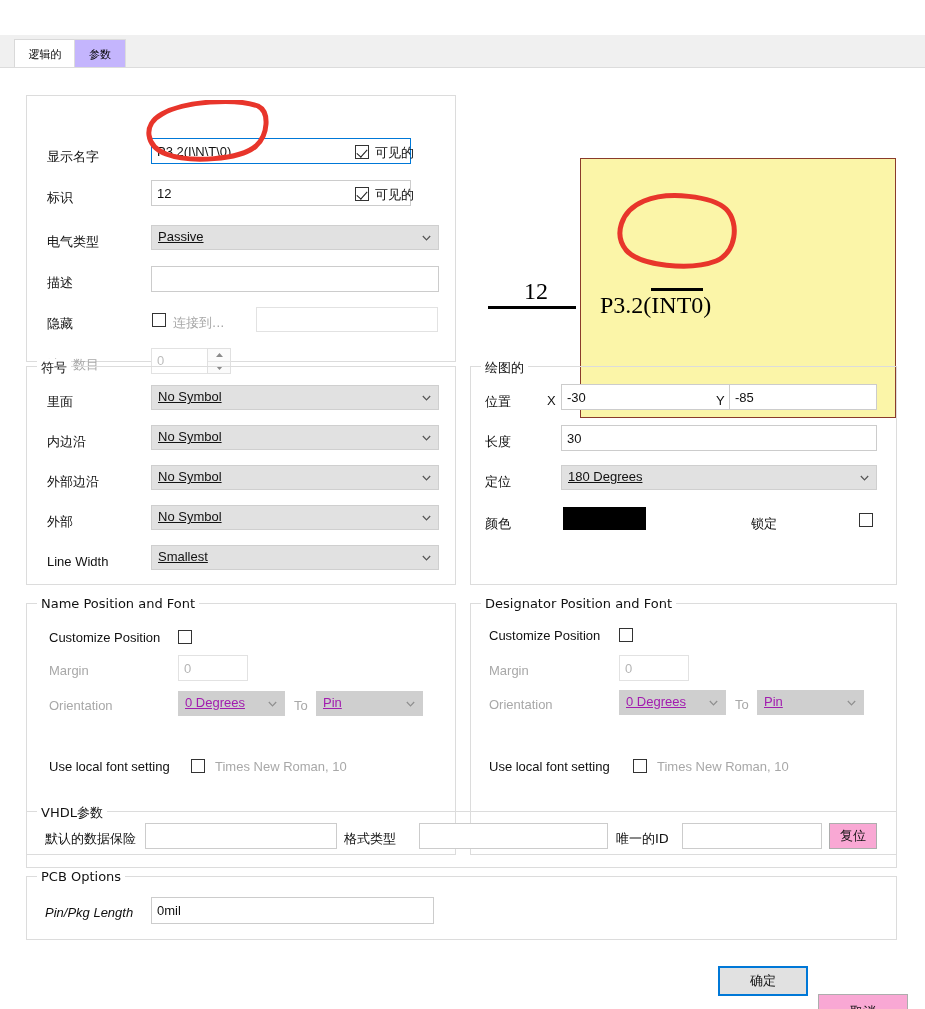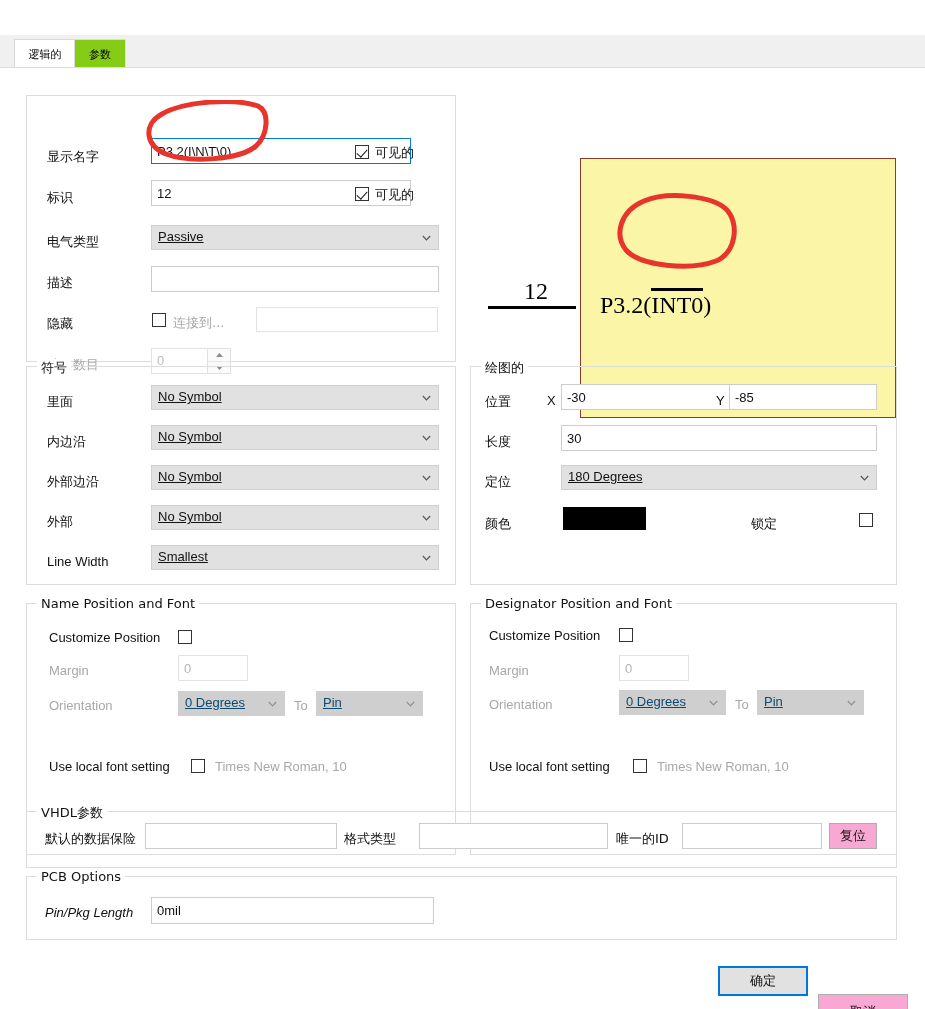--- a/index.html
+++ b/index.html
@@ -31,21 +31,21 @@
     position:absolute;left:0;top:35px;width:925px;height:32px;
     background:#f0f0f0;border-bottom:1px solid #d9d9d9;
   }
   .tab{
     position:absolute;top:4px;height:28px;
     display:flex;align-items:center;justify-content:center;
     font-size:11px;color:#000;cursor:pointer;
     font-family:"DejaVu Sans","Liberation Sans",sans-serif;
   }
   .tab.active{background:#fff;border:1px solid #d9d9d9;border-bottom:none;}
-  .tab.inactive{background:#84cc16;border:1px solid #dcdcdc;border-bottom:none;text-align:center;}
+  .tab.inactive{background:#c4b5fd;border:1px solid #dcdcdc;border-bottom:none;text-align:center;}
   #tab-logical{left:14px;width:60px;}
   #tab-params{left:74px;width:50px;}
 
   
   .client{
     position:absolute;left:0;top:67px;width:925px;height:875px;background:#fff;
     border-top:1px solid #dcdcdc;
   }
 
   .group{
@@ -71,21 +71,21 @@
   .tb.focused{border:1px solid #0078d7;}
   .tb.dis{background:#fff;color:#b5b5b5;border:1px solid #e2e2e2;}
 
   .combo{
     position:absolute;box-sizing:border-box;background:#e1e1e1;
     border:1px solid #cfcfcf;font-size:13px;color:#111;
     padding:3px 6px;cursor:pointer;
     font-family:"Liberation Sans","DejaVu Sans",sans-serif;
   }
   .combo .cv{position:absolute;left:6px;top:3px;text-decoration:underline;}
-  .combo.dis{background:#cfcfcf;color:#0c4a6e;border-color:#cfcfcf;}
+  .combo.dis{background:#cfcfcf;color:#a21caf;border-color:#cfcfcf;}
   .combo .chev{
     position:absolute;right:7px;top:50%;transform:translateY(-50%);
     width:9px;height:9px;pointer-events:none;
   }
   .chev svg{display:block;}
 
   .cbx{
     position:absolute;width:14px;height:14px;box-sizing:border-box;
     background:#fff;border:1px solid #333;cursor:pointer;
   }

